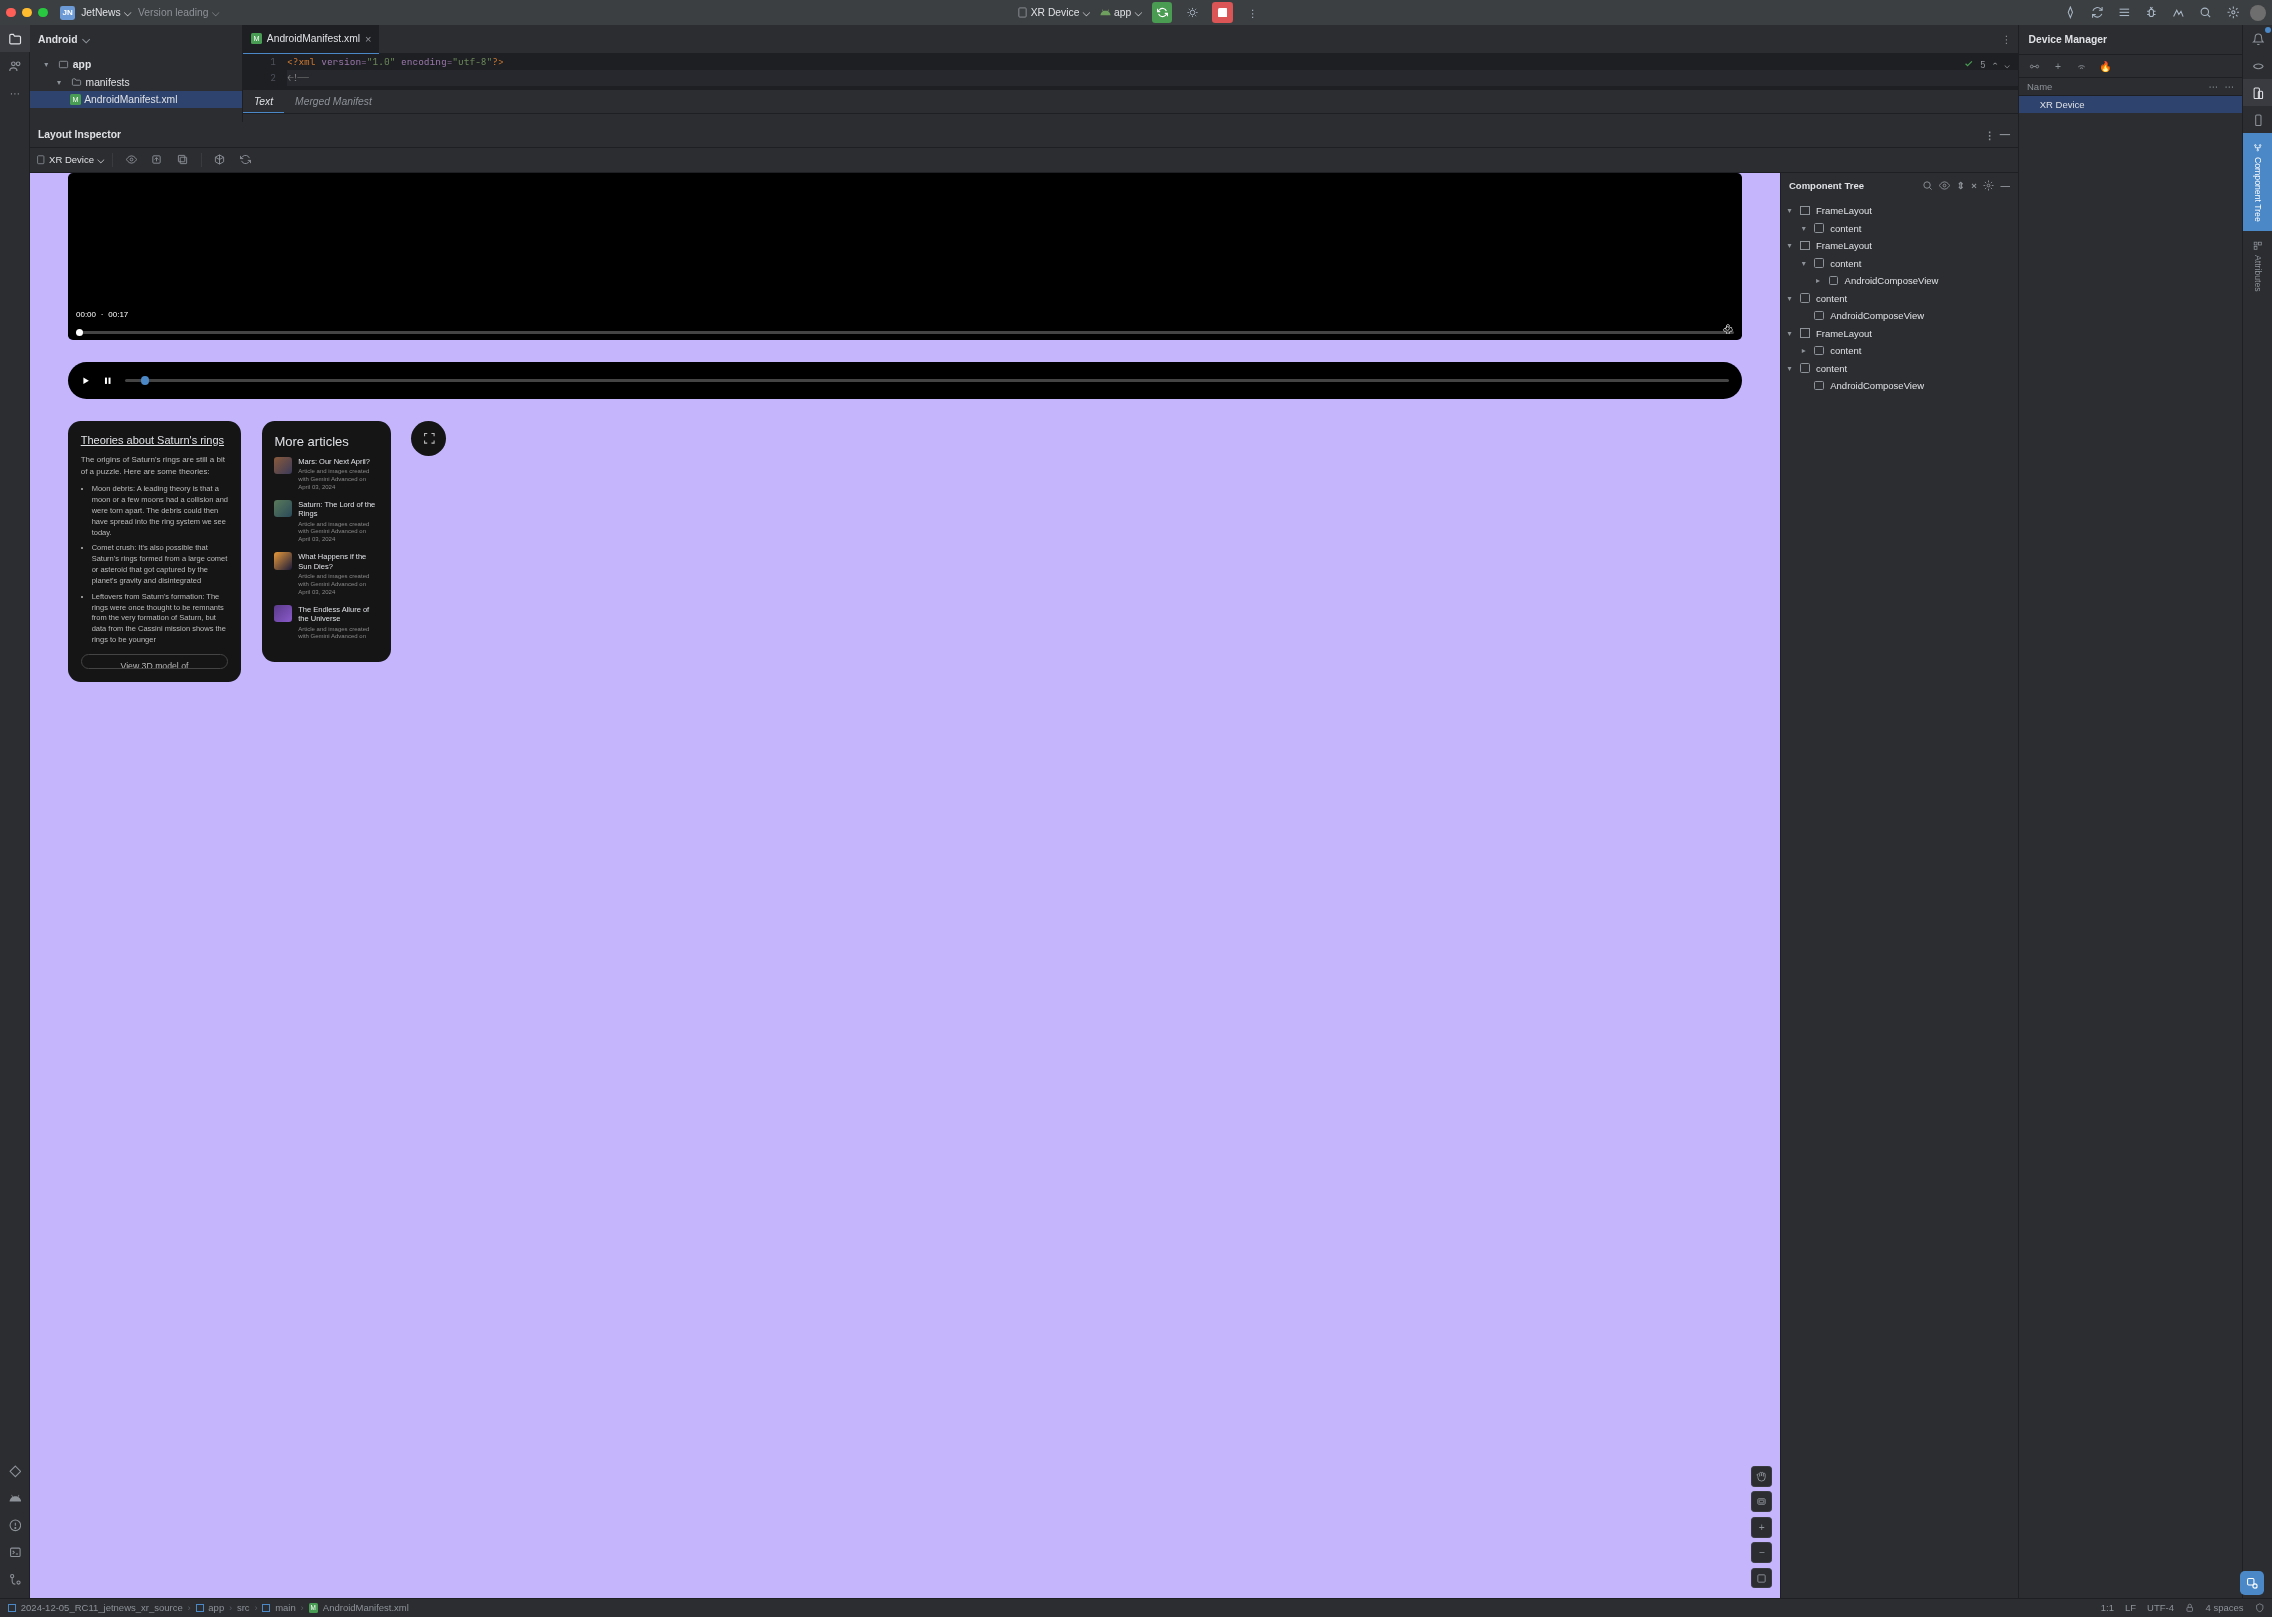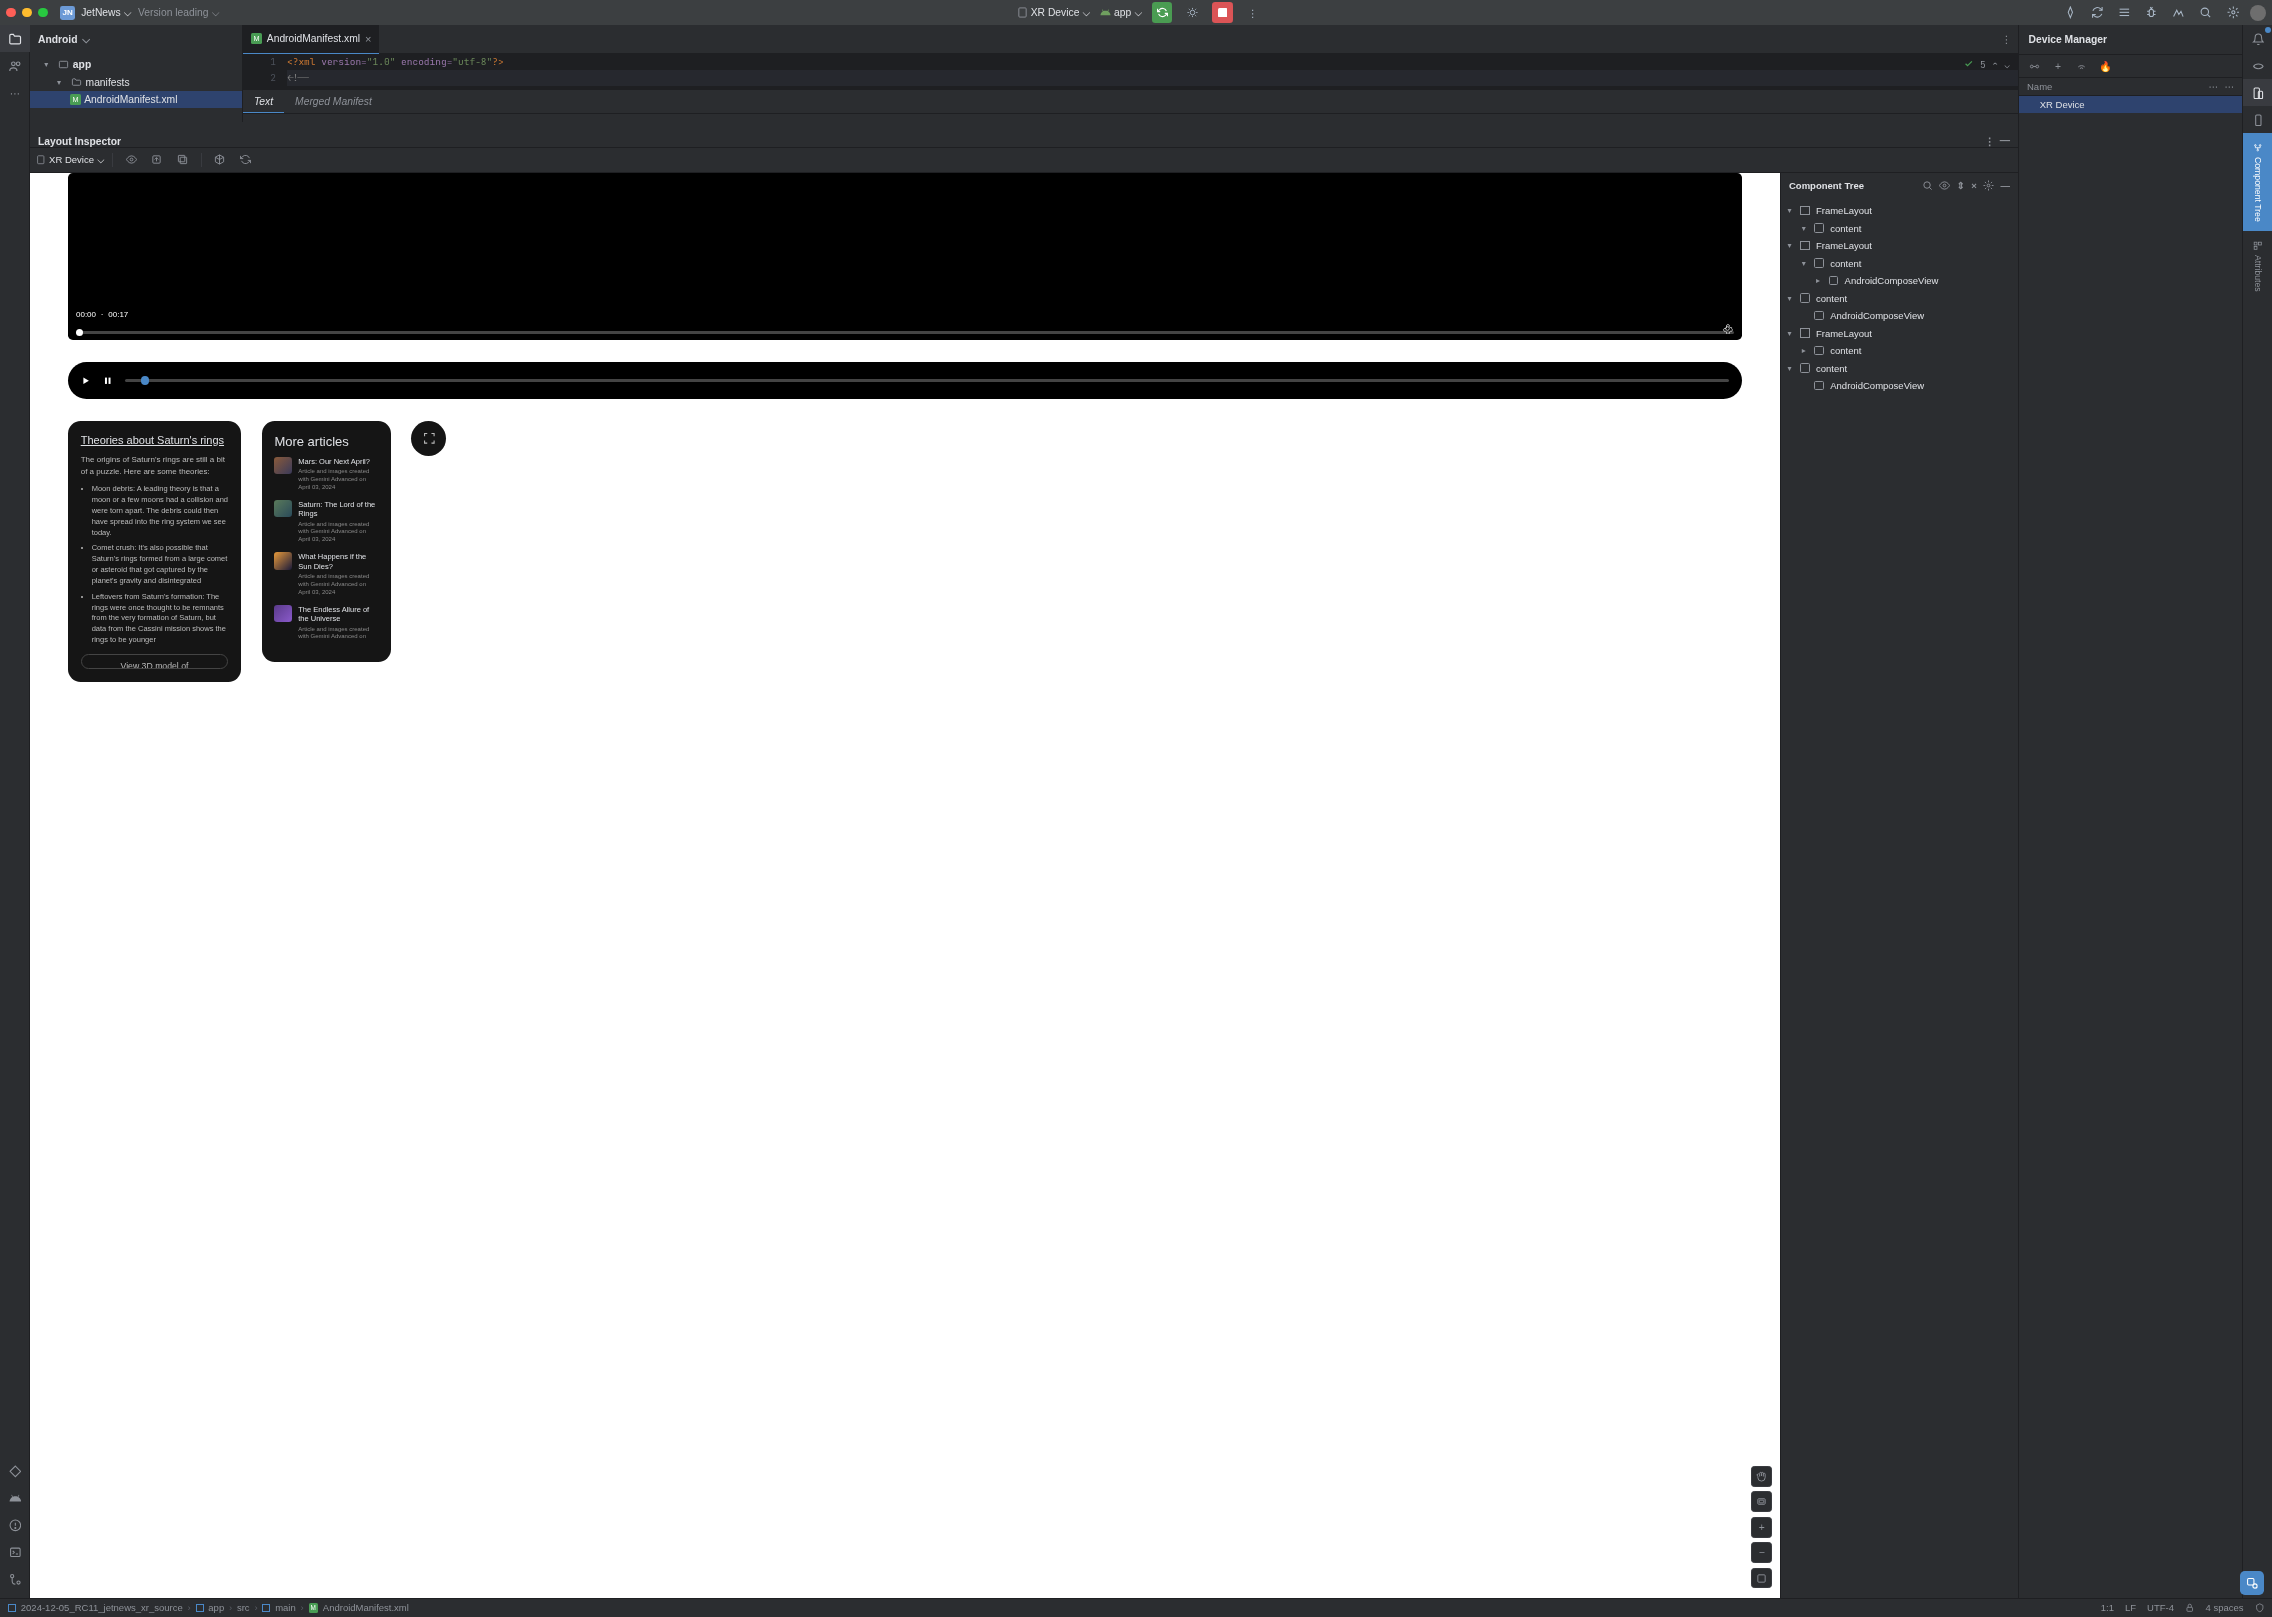--- a/index.html
+++ b/index.html
@@ -80,28 +80,28 @@
     .xml-tag { color: #cc7832; }
     .xml-attr { color: #9876aa; }
     .xml-string { color: #6a8759; }
     .xml-comment { color: #808080; }
     .editor-status { position: absolute; right: 8px; top: 3.2px; display: flex; align-items: center; gap: 6.4px; color: #8e9299; }
     .editor-subtabs { height: 24px; display: flex; border-top: 0.8px solid #1e1f22; background: #2b2d30; font-style: italic; }
     .editor-subtab { padding: 0 11px; display: flex; align-items: center; cursor: pointer; color: #8e9299; font-size: 10.3px; }
     .editor-subtab.active { color: #dfe1e5; border-bottom: 1.6px solid #4a88c7; }
     
     
-    .layout-inspector-header { height: 25.4px; display: flex; align-items: flex-end; padding: 0 8px; font-weight: 600; border-bottom: 0.8px solid #1e1f22; }
+    .layout-inspector-header { height: 25.4px; display: flex; align-items: center; padding: 0 8px; font-weight: 600; border-bottom: 0.8px solid #1e1f22; }
     .li-header-right { margin-left: auto; display: flex; gap: 4.8px; color: #8e9299; }
     .li-toolbar { height: 25.4px; display: flex; align-items: center; padding: 0 6.4px; gap: 4.8px; border-bottom: 0.8px solid #1e1f22; }
     .li-device-sel { display: flex; align-items: center; gap: 3.2px; font-size: 9.5px; }
     .li-sep { width: 0.8px; height: 14.3px; background: #393b40; margin: 0 3.2px; }
     
     .inspector-body { flex: 1; display: flex; min-height: 0; }
-    .viewport { flex: 1; background: #ffffff; position: relative; overflow: hidden; }
+    .viewport { flex: 1; background: #c4b5fd; position: relative; overflow: hidden; }
     .viewport-content { position: absolute; inset: 0; padding: 0 38px 8px 38px; }
     
     .video-player { background: #000; border-radius: 4.8px; height: 167px; position: relative; margin-bottom: 22px; }
     .vp-controls { position: absolute; bottom: 6.4px; left: 8px; right: 8px; display: flex; align-items: center; gap: 8px; font-size: 8px; color: #fff; }
     .vp-track { flex: 1; height: 2.4px; background: #444; position: relative; border-radius: 1.6px; }
     .vp-thumb { position: absolute; left: 0; top: -2.4px; width: 7.2px; height: 7.2px; background: #fff; border-radius: 50%; }
     .vp-gear { position: absolute; bottom: 6.4px; right: 9.5px; color: #fff; }
     
     .audio-bar { background: #000; border-radius: 20.7px; height: 37px; width: 100%; display: flex; align-items: center; padding: 0 12.7px; gap: 11px; margin-bottom: 22px; }
     .audio-btn { width: 11px; color: #fff; }

